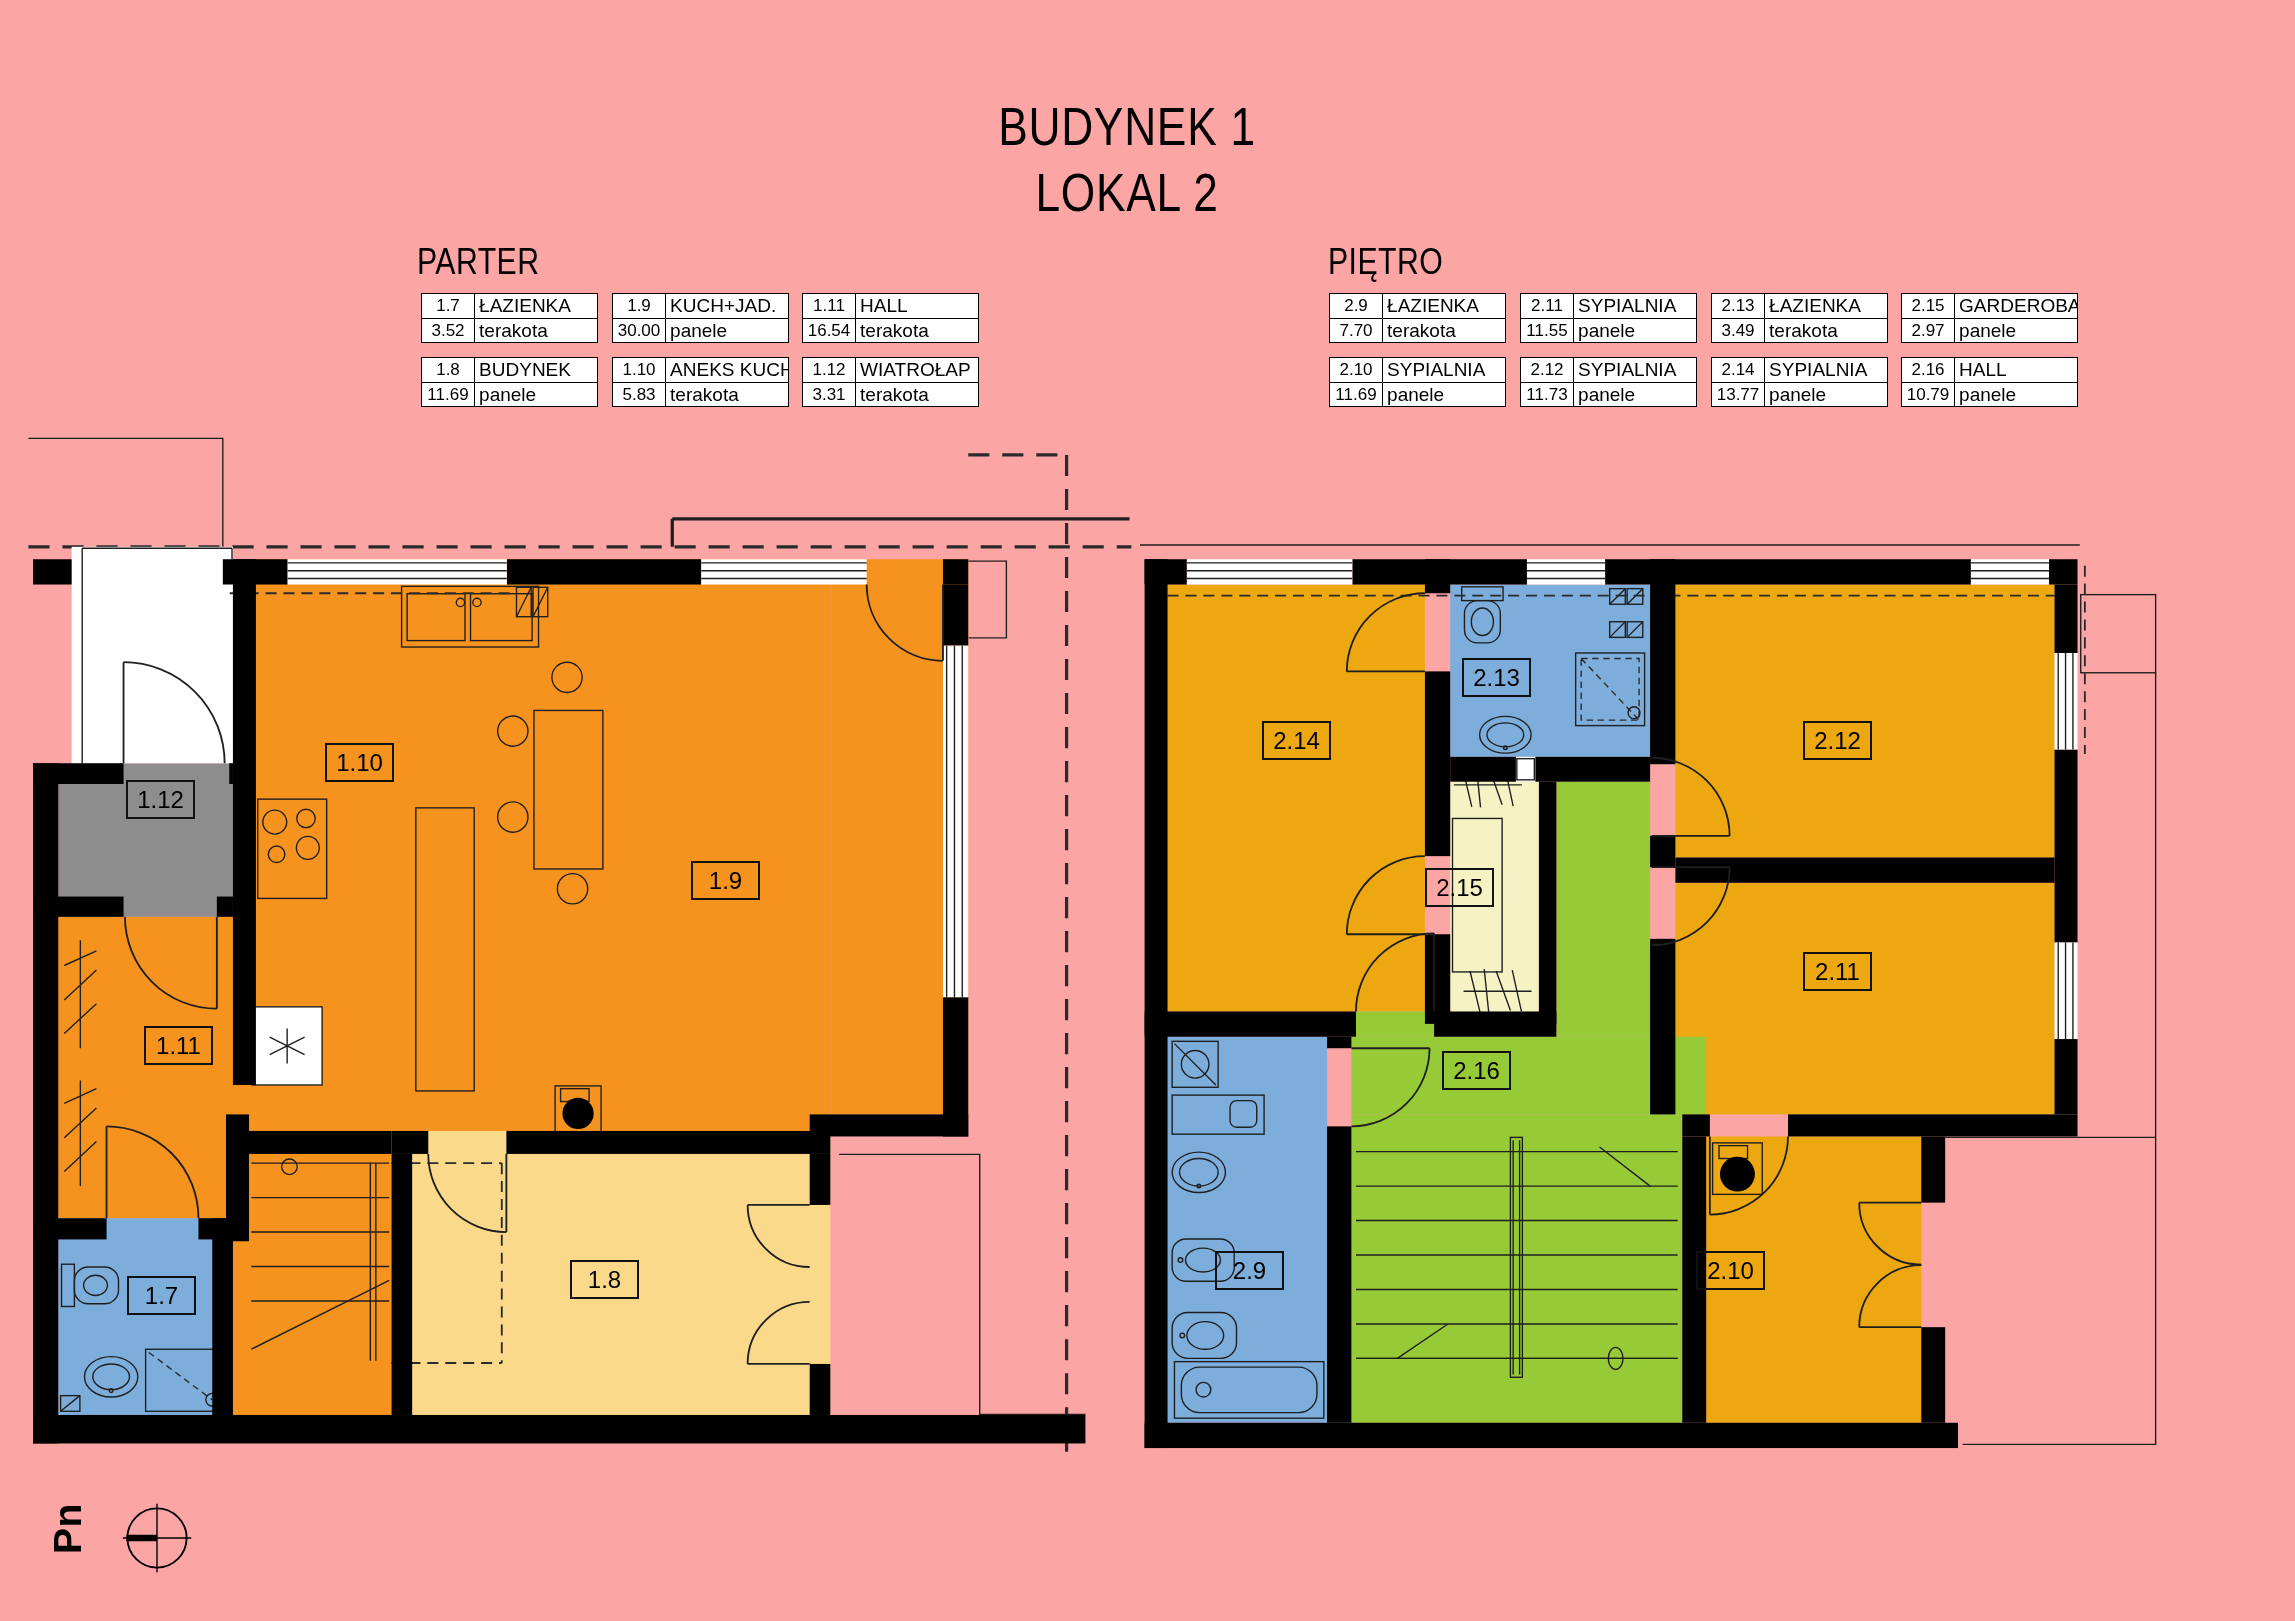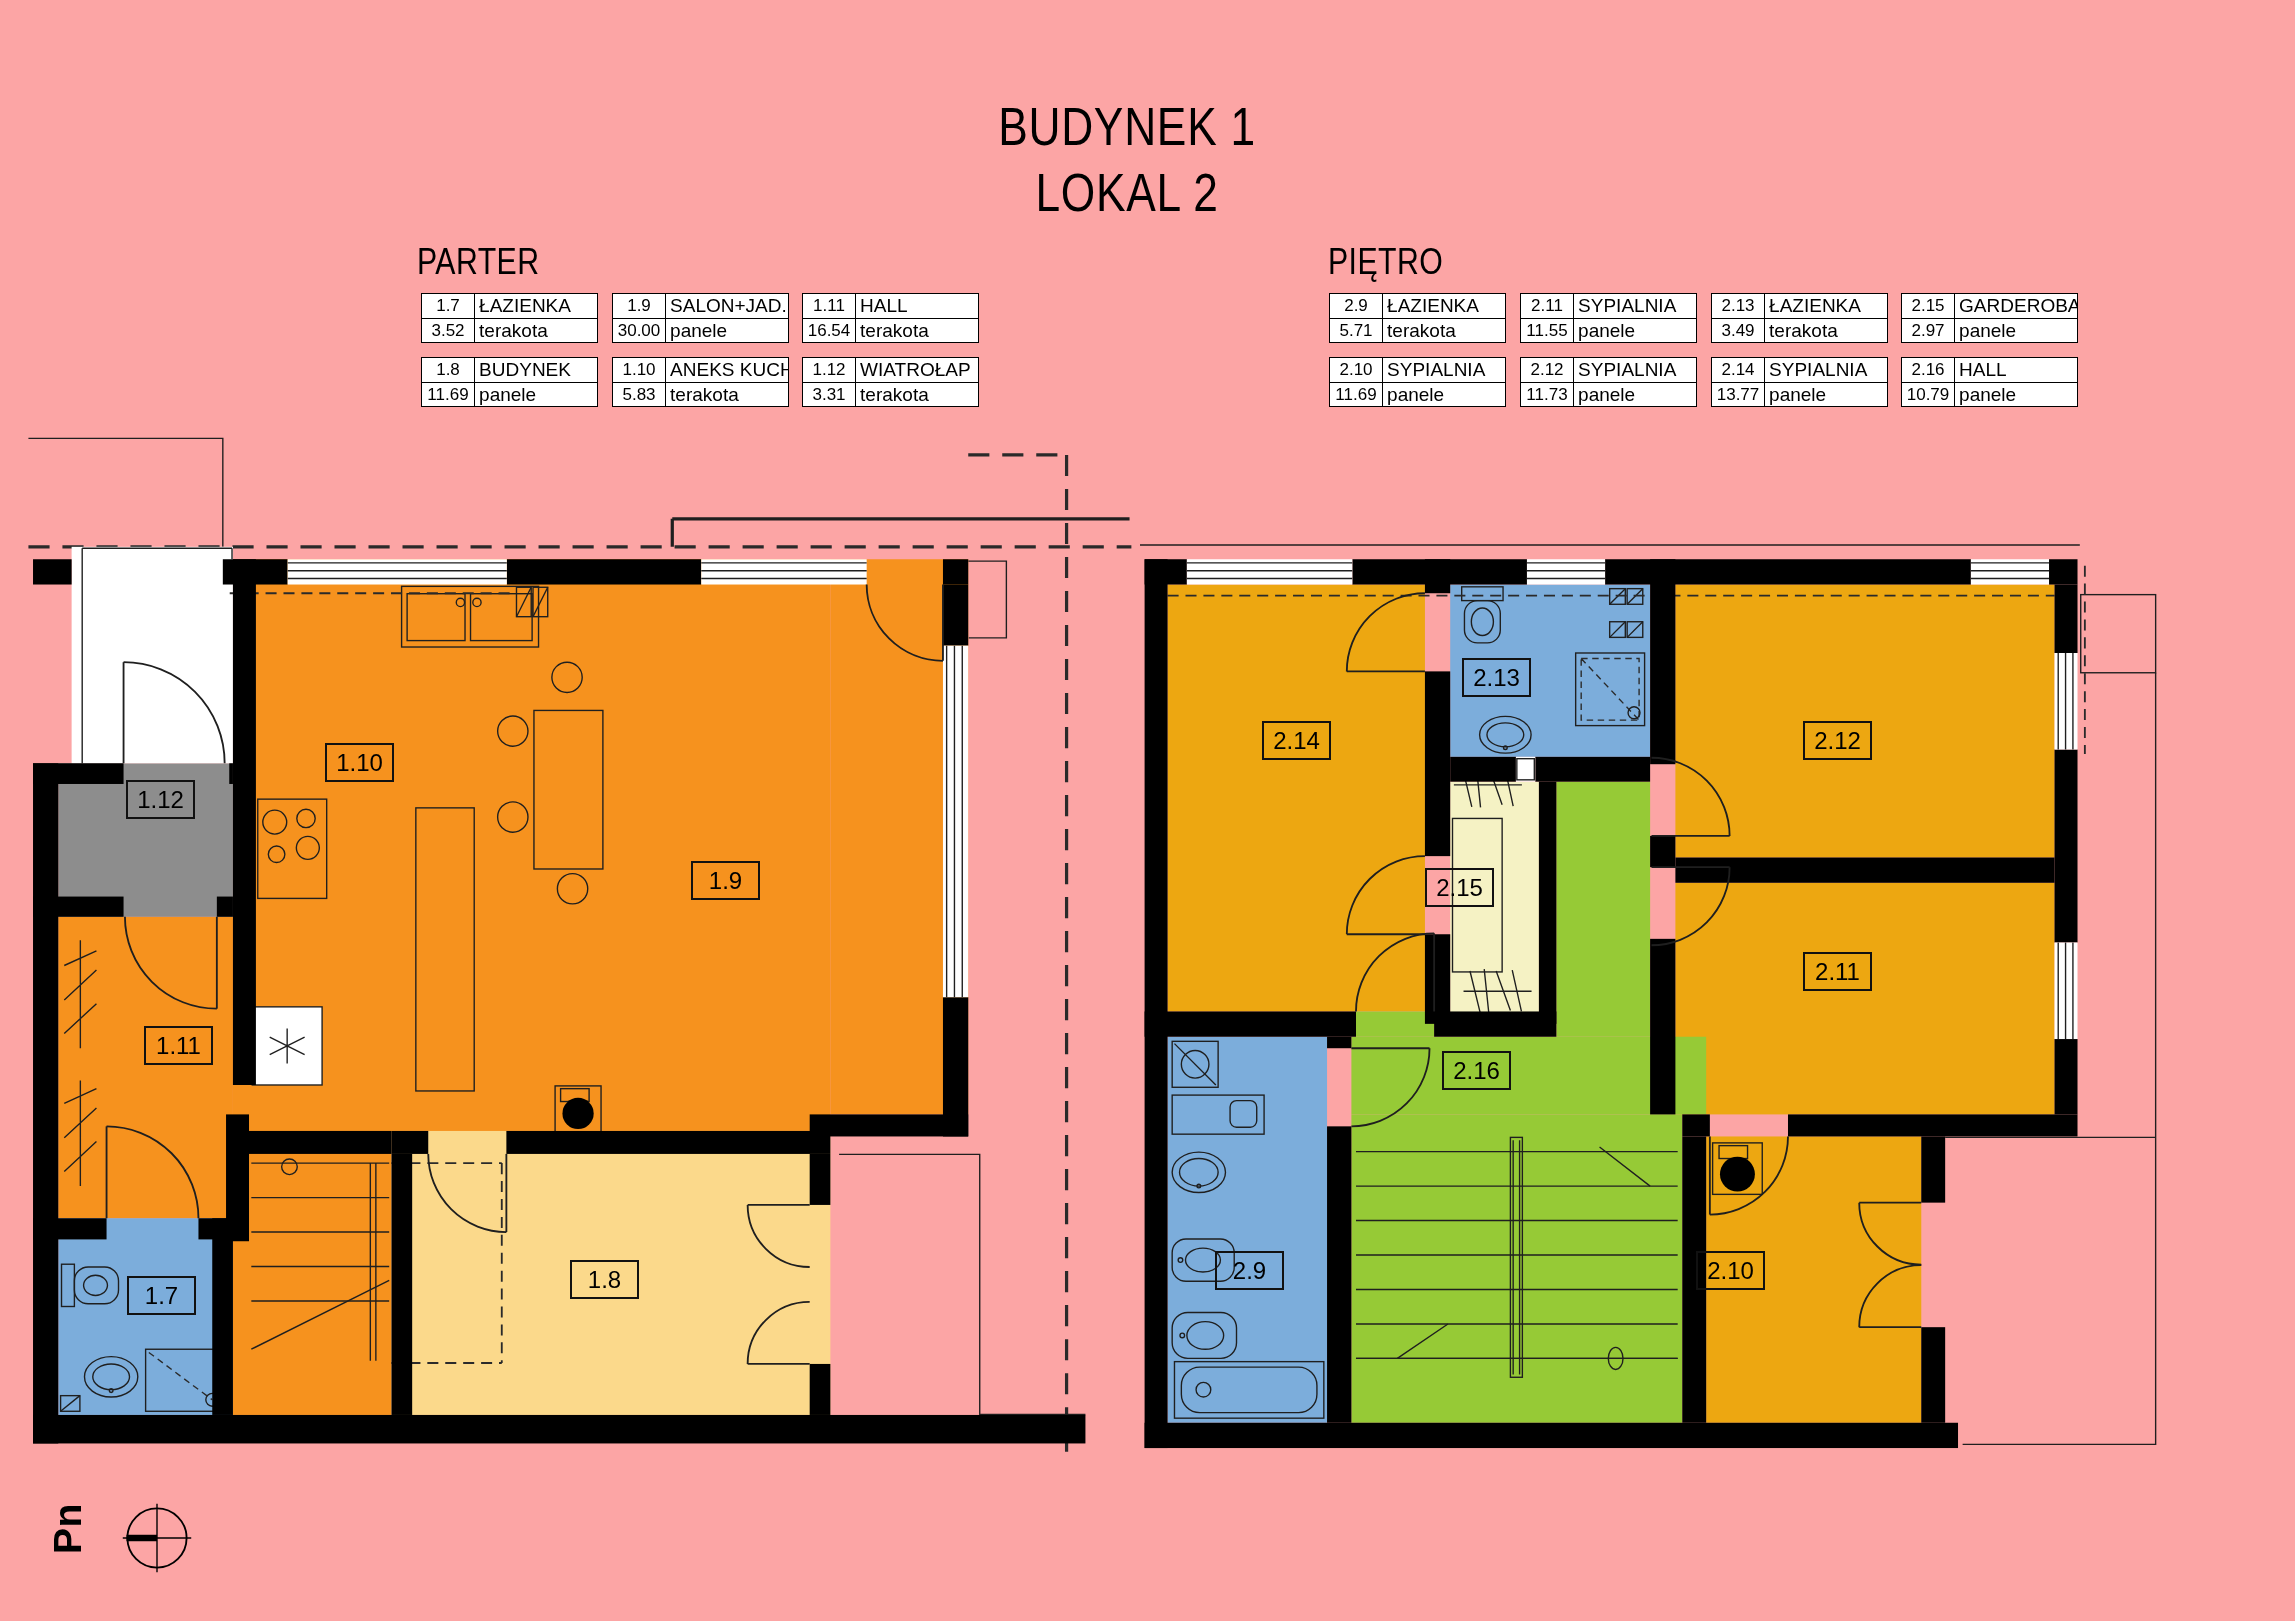--- a/index.html
+++ b/index.html
@@ -73,21 +73,21 @@
         <div class="lcell-name">ŁAZIENKA</div>
       </div>
     <div class="lrow">
         <div class="lcell-num">3.52</div>
         <div class="lcell-name">terakota</div>
       </div>
   </div>
   <div class="ltable" style="left:612px;top:293px">
     <div class="lrow">
         <div class="lcell-num">1.9</div>
-        <div class="lcell-name">SALON+JAD.</div>
+        <div class="lcell-name">KUCH+JAD.</div>
       </div>
     <div class="lrow">
         <div class="lcell-num">30.00</div>
         <div class="lcell-name">panele</div>
       </div>
   </div>
   <div class="ltable" style="left:802px;top:293px">
     <div class="lrow">
         <div class="lcell-num">1.11</div>
         <div class="lcell-name">HALL</div>
@@ -127,21 +127,21 @@
         <div class="lcell-name">terakota</div>
       </div>
   </div>
 
   <div class="ltable" style="left:1329px;top:293px">
     <div class="lrow">
         <div class="lcell-num">2.9</div>
         <div class="lcell-name">ŁAZIENKA</div>
       </div>
     <div class="lrow">
-        <div class="lcell-num">5.71</div>
+        <div class="lcell-num">7.70</div>
         <div class="lcell-name">terakota</div>
       </div>
   </div>
   <div class="ltable" style="left:1520px;top:293px">
     <div class="lrow">
         <div class="lcell-num">2.11</div>
         <div class="lcell-name">SYPIALNIA</div>
       </div>
     <div class="lrow">
         <div class="lcell-num">11.55</div>

